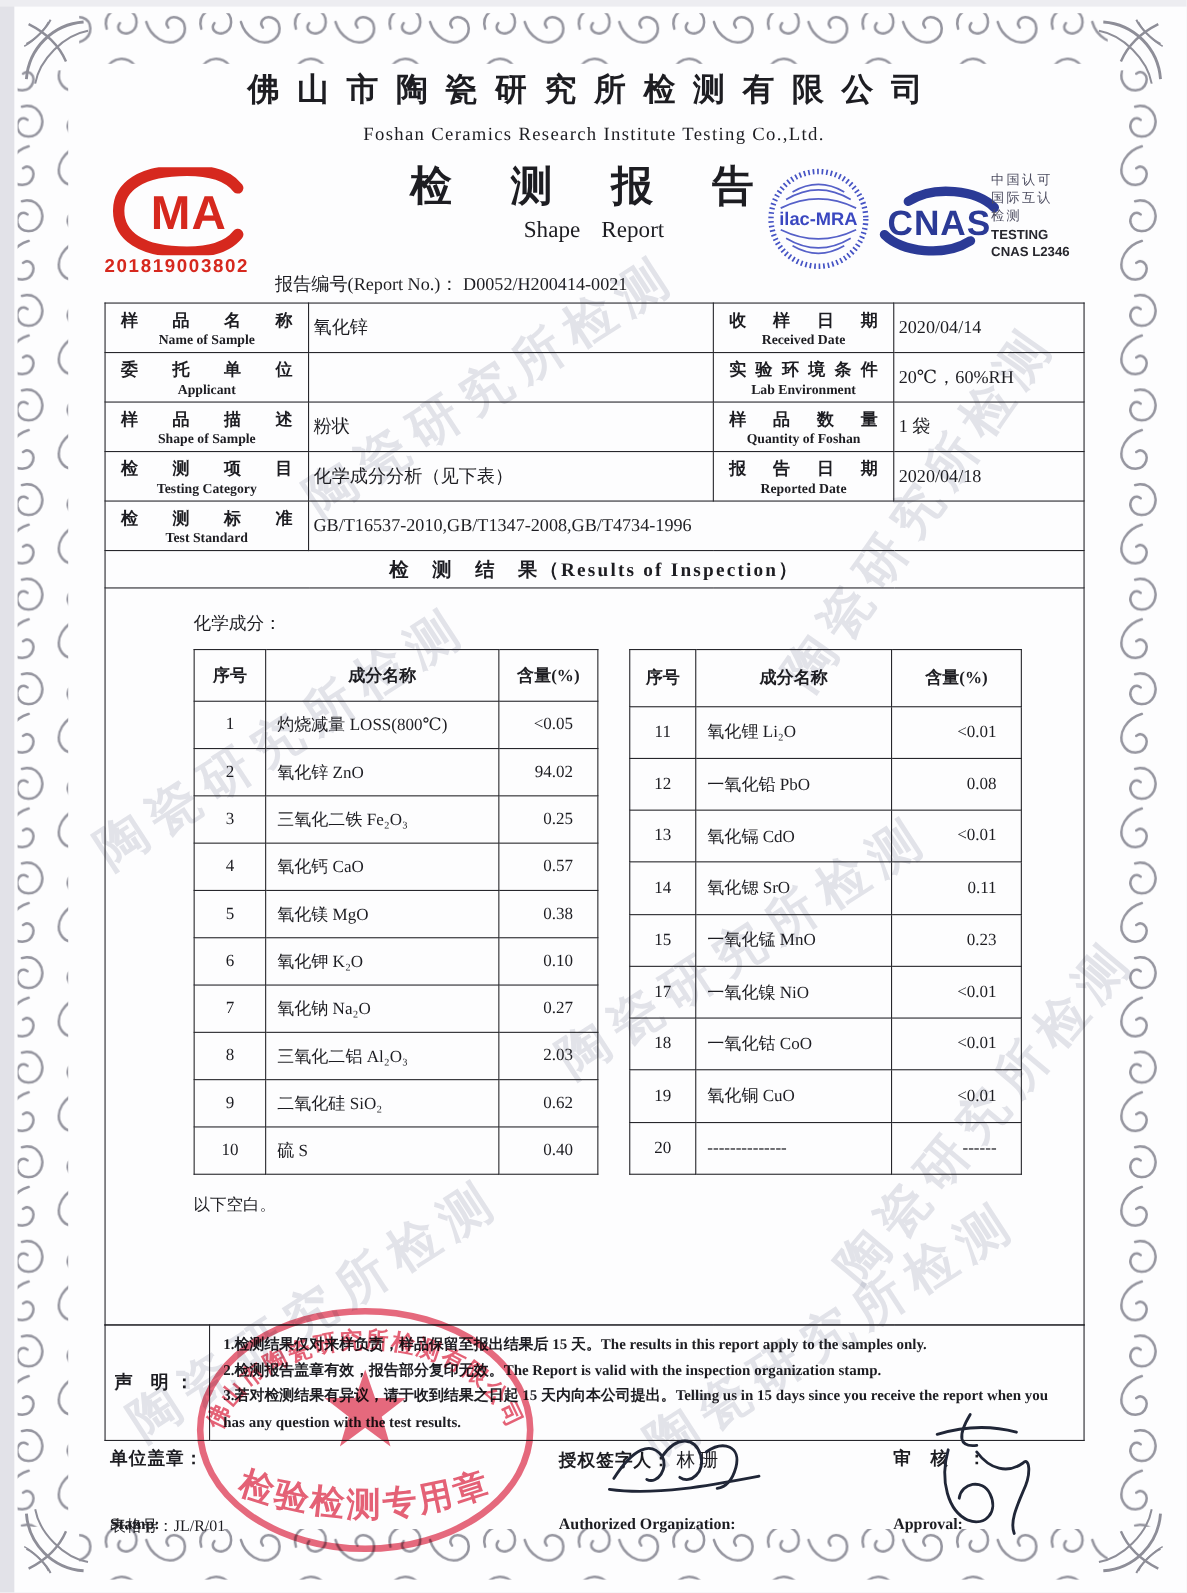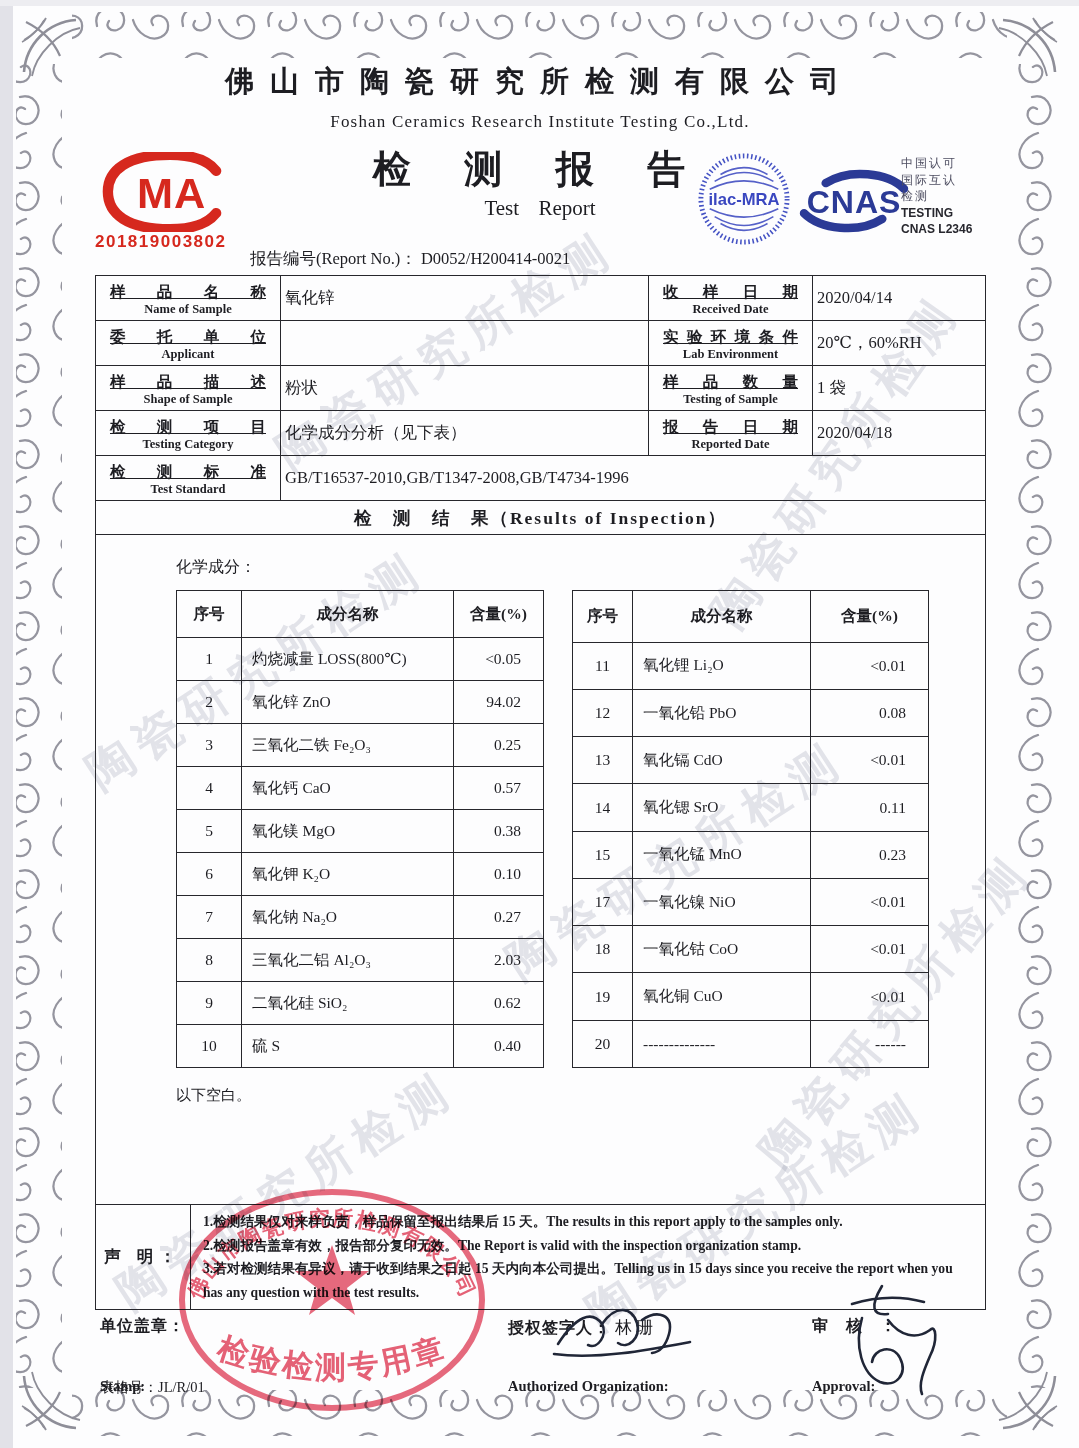--- a/index.html
+++ b/index.html
@@ -17,21 +17,21 @@
   .cma-number{left:95px;top:232px;width:200px;color:#d6281e;font-weight:bold;font-size:17px;letter-spacing:1.5px;font-family:"Liberation Sans",sans-serif;}
   .report-no{left:250px;top:248px;font-size:16.5px;}
   .accr-text{left:901px;top:155px;width:95px;line-height:16.5px;}
   .accr-text .cn{font-size:12px;color:#4d4d60;letter-spacing:2px;}
   .accr-text .en{font-size:12px;color:#27272e;font-weight:bold;font-family:"Liberation Sans",sans-serif;}
 
   
   table{border-collapse:collapse;table-layout:fixed;}
   td{border:1.6px solid #27272c;vertical-align:middle;padding:0;}
   .info-table{left:95px;top:275px;width:890px;}
-  .cn-label{font-weight:bold;font-size:15.5px;text-align:justify;text-align-last:justify;text-justify:inter-character;padding:2px 14px 0 14px;line-height:20px;text-decoration:underline;}
+  .cn-label{font-weight:bold;font-size:15.5px;text-align:justify;text-align-last:justify;text-justify:inter-character;padding:2px 14px 0 14px;line-height:20px;}
   .en-label{font-weight:bold;font-size:12.5px;text-align:center;line-height:15px;font-family:"Liberation Serif",serif;}
   .cell-value{font-size:16.5px;padding-left:4px;}
   .banner-cell{font-size:17.5px;font-weight:bold;text-align:center;letter-spacing:2px;}
   .results-cell{vertical-align:top;margin-top:44px;}
   .section-label{margin:22px 0 0 80px;font-size:16px;}
   .chem-wrap{display:flex;gap:28px;margin:12px 0 0 80px;}
   .chem-table td{height:42px;font-size:15.5px;}
   .chem-table .hdr td{height:46px;font-weight:bold;font-size:15.5px;text-align:center;}
   .c-no{text-align:center;}
   .c-name{padding-left:10px;}
@@ -97,21 +97,21 @@
   <div class="wm" style="left:640px;top:430px;transform:rotate(-55deg)">陶瓷研究所检测</div>
   <div class="wm" style="left:60px;top:640px">陶瓷研究所检测</div>
   <div class="wm" style="left:480px;top:830px">陶瓷研究所检测</div>
   <div class="wm" style="left:700px;top:980px;transform:rotate(-50deg)">陶瓷研究所检测</div>
   <div class="wm" style="left:90px;top:1160px">陶瓷研究所检测</div>
   <div class="wm" style="left:560px;top:1180px">陶瓷研究所检测</div>
 
   <div class="abs company-cn">佛山市陶瓷研究所检测有限公司</div>
   <div class="abs company-en">Foshan Ceramics Research Institute Testing Co.,Ltd.</div>
   <div class="abs title-cn">检 测 报 告</div>
-  <div class="abs title-en">Test Report</div>
+  <div class="abs title-en">Shape Report</div>
 
   <svg class="abs" style="left:95px;top:152px" width="150" height="80" viewBox="0 0 150 85">
     <path d="M124,20 C113,6 93,3 75,3 C30,3 9,19 9,42 C9,66 30,82 75,82 C93,82 113,79 124,65" fill="none" stroke="#d6281e" stroke-width="11" stroke-linecap="round"></path>
     <text x="40" y="60" font-size="46" font-weight="bold" fill="#d6281e" letter-spacing="1">MA</text>
   </svg>
   <div class="abs cma-number">201819003802</div>
 
   <div class="abs report-no">
     <span>报告编号(Report No.)：</span>
     <span>D0052/H200414-0021</span>
@@ -178,21 +178,21 @@
       <td class="cell-value">20℃，60%RH</td>
     </tr>
     <tr style="height:45px">
       <td>
             <div class="cn-label">样品描述</div>
           <div class="en-label">Shape of   Sample</div>
           </td>
       <td class="cell-value">粉状</td>
       <td>
             <div class="cn-label">样品数量</div>
-          <div class="en-label">Testing of Sample</div>
+          <div class="en-label">Quantity of Foshan</div>
           </td>
       <td class="cell-value">1 袋</td>
     </tr>
     <tr style="height:45px">
       <td>
             <div class="cn-label">检测项目</div>
           <div class="en-label">Testing Category</div>
           </td>
       <td class="cell-value">化学成分分析（见下表）</td>
       <td>

